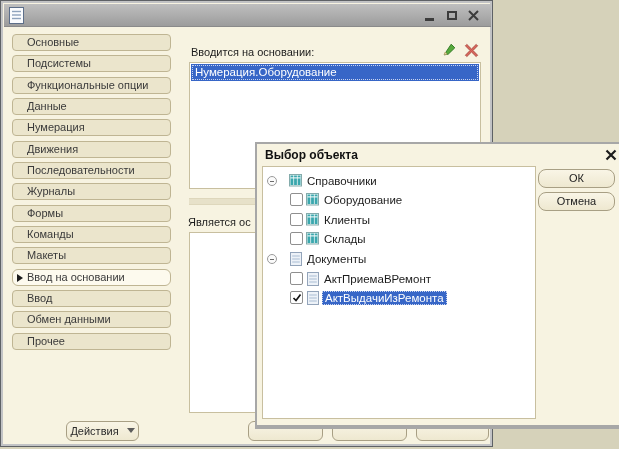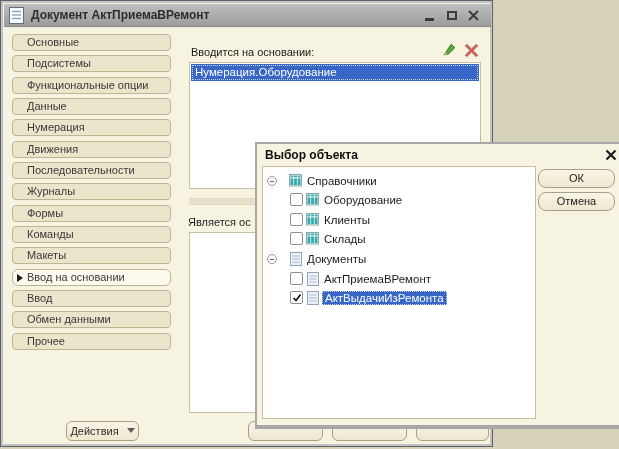--- a/index.html
+++ b/index.html
@@ -82,21 +82,20 @@
 
   <div class="main-window">
 
     <div class="titlebar">
       <svg class="title-icon" viewBox="0 0 15 17">
         <rect x="0.5" y="0.5" width="14" height="16" fill="#fbfcfe" stroke="#5d6f8a"></rect>
         <line x1="3" y1="4.5" x2="12" y2="4.5" stroke="#8fa3bc" stroke-width="1.4"></line>
         <line x1="3" y1="8" x2="12" y2="8" stroke="#8fa3bc" stroke-width="1.4"></line>
         <line x1="3" y1="11.5" x2="12" y2="11.5" stroke="#8fa3bc" stroke-width="1.4"></line>
       </svg>
-      <span class="title-text">Документ АктПриемаВРемонт</span>
       <span class="win-controls">
         <span class="win-btn">
             <span class="glyph-min"></span>
           </span>
         <span class="win-btn">
             <span class="glyph-max"></span>
           </span>
         <span class="win-btn">
           <svg width="11" height="11" viewBox="0 0 11 11">
             <path d="M1 1 L10 10 M10 1 L1 10" stroke="#3c3c3c" stroke-width="2"></path>

